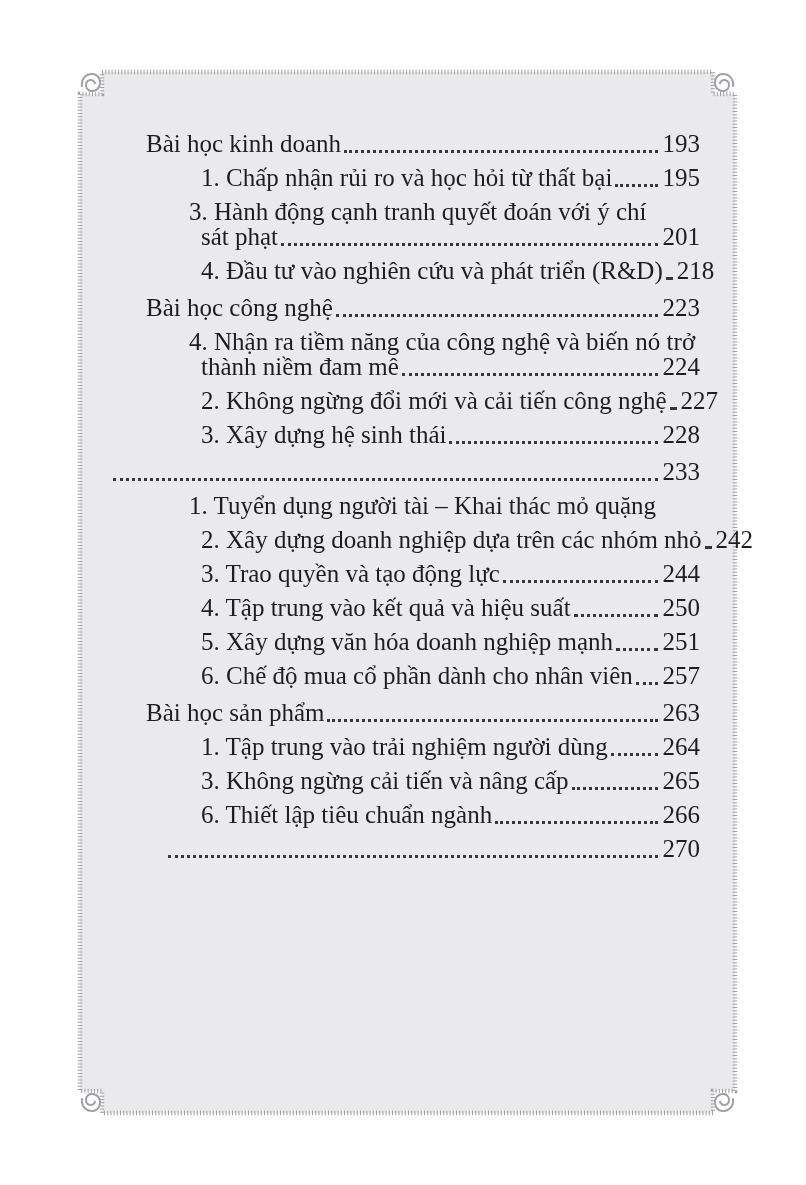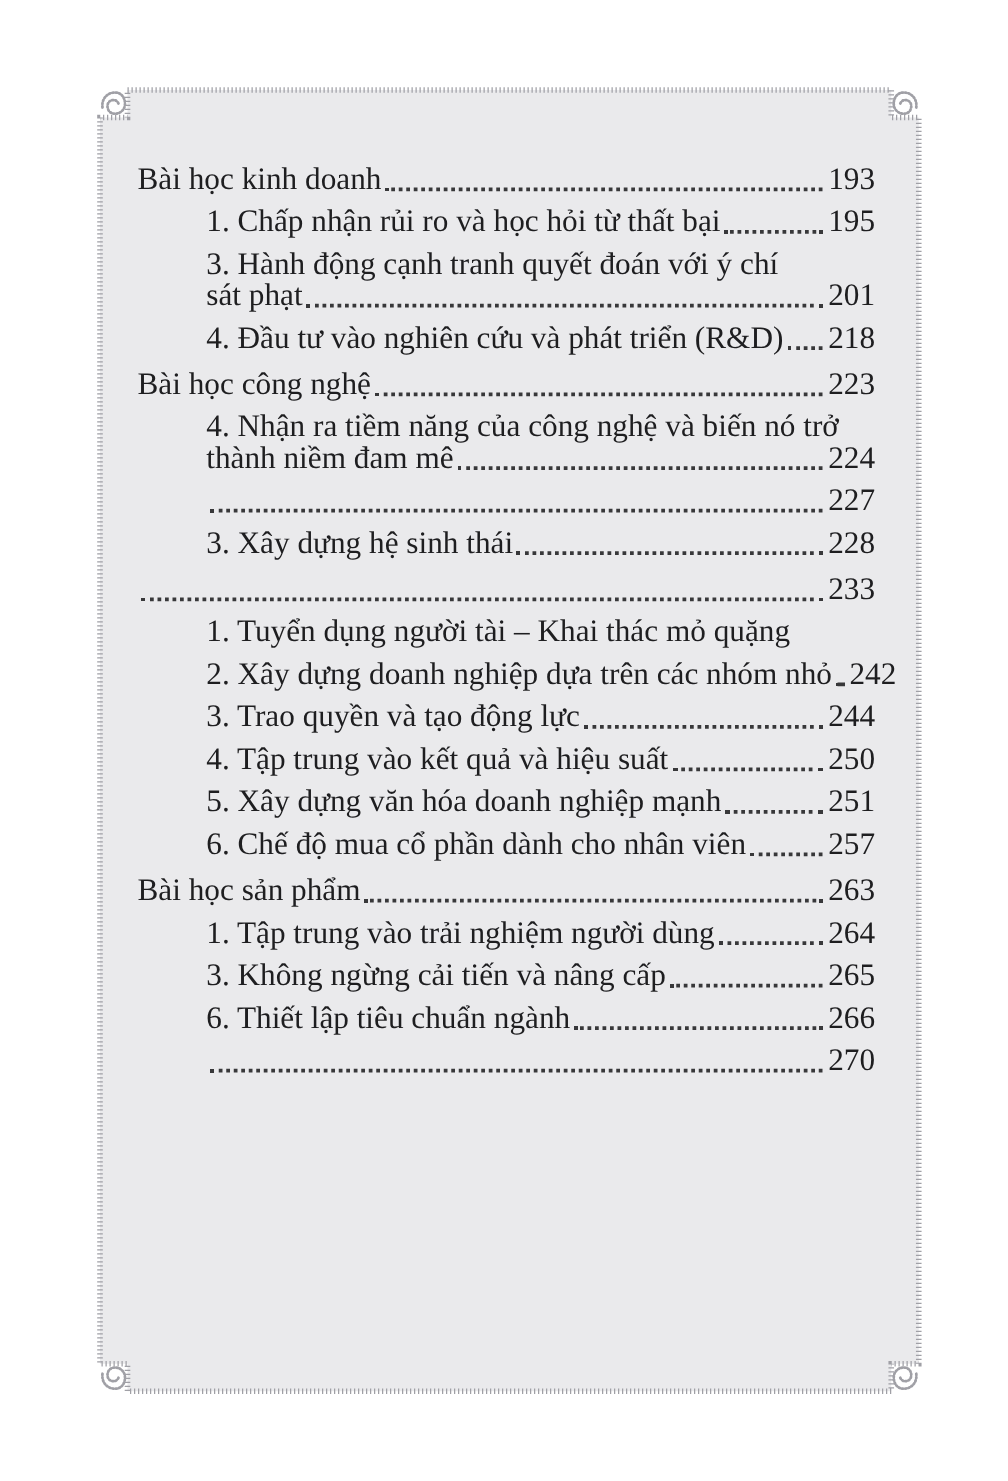--- a/index.html
+++ b/index.html
@@ -37,23 +37,23 @@
     position: absolute;
     left: 110px; top: 131px;
     width: 590px;
     font-size: 25px;
     line-height: 25px;
   }
   .toc-section { margin-top: 12px; }
   .toc-section:first-child { margin-top: 0; }
   .toc-entry { margin-bottom: 9px; }
   .toc-row { display: flex; align-items: baseline; }
-  .toc-line1 { white-space: nowrap; }
+  .toc-line1 { white-space: nowrap; margin-left: 24px; }
   .toc-item { padding-left: 55px; }
-  .entry-title, .section-title { white-space: nowrap; flex: 0 0 auto; }
+  .entry-title, .section-title { white-space: nowrap; flex: 0 0 auto; margin-left: 36px; }
   .dot-leader {
     flex: 1 1 auto;
     min-width: 6px;
     align-self: flex-end;
     height: 8px;
     margin: 0 5px 3px 3px;
     border-bottom: 3px dotted var(--dots);
   }
   .page-number { flex: 0 0 auto; white-space: nowrap; }
 </style>
@@ -114,20 +114,21 @@
       <div class="toc-entry toc-item">
         <div class="toc-line1">4. Nhận ra tiềm năng của công nghệ và biến nó trở</div>
         <div class="toc-row">
     <span class="entry-title">thành niềm đam mê</span>
     <span class="dot-leader"></span>
     <span class="page-number">224</span>
   </div>
       </div>
       <div class="toc-entry toc-item">
         <div class="toc-row">
+    <span class="entry-title">2. Không ngừng đổi mới và cải tiến công nghệ</span>
     <span class="dot-leader"></span>
     <span class="page-number">227</span>
   </div>
       </div>
       <div class="toc-entry toc-item">
         <div class="toc-row">
     <span class="entry-title">3. Xây dựng hệ sinh thái</span>
     <span class="dot-leader"></span>
     <span class="page-number">228</span>
   </div>

